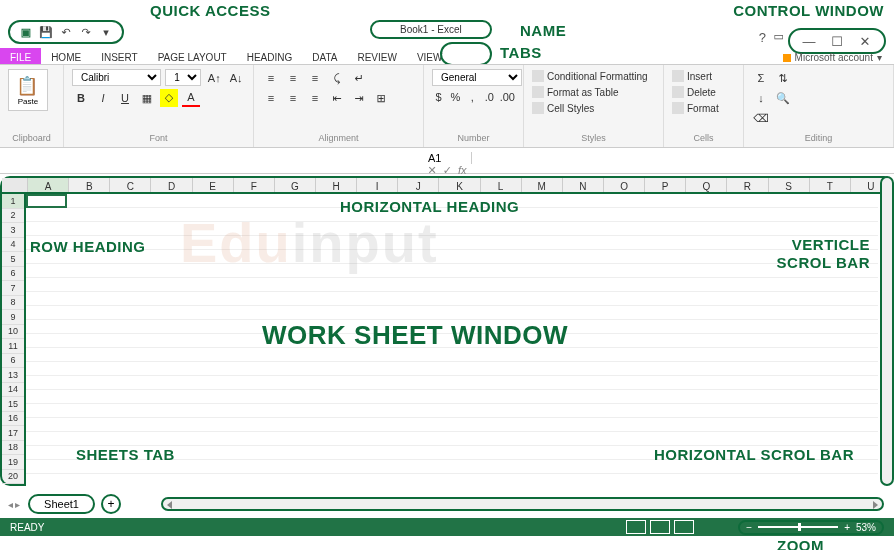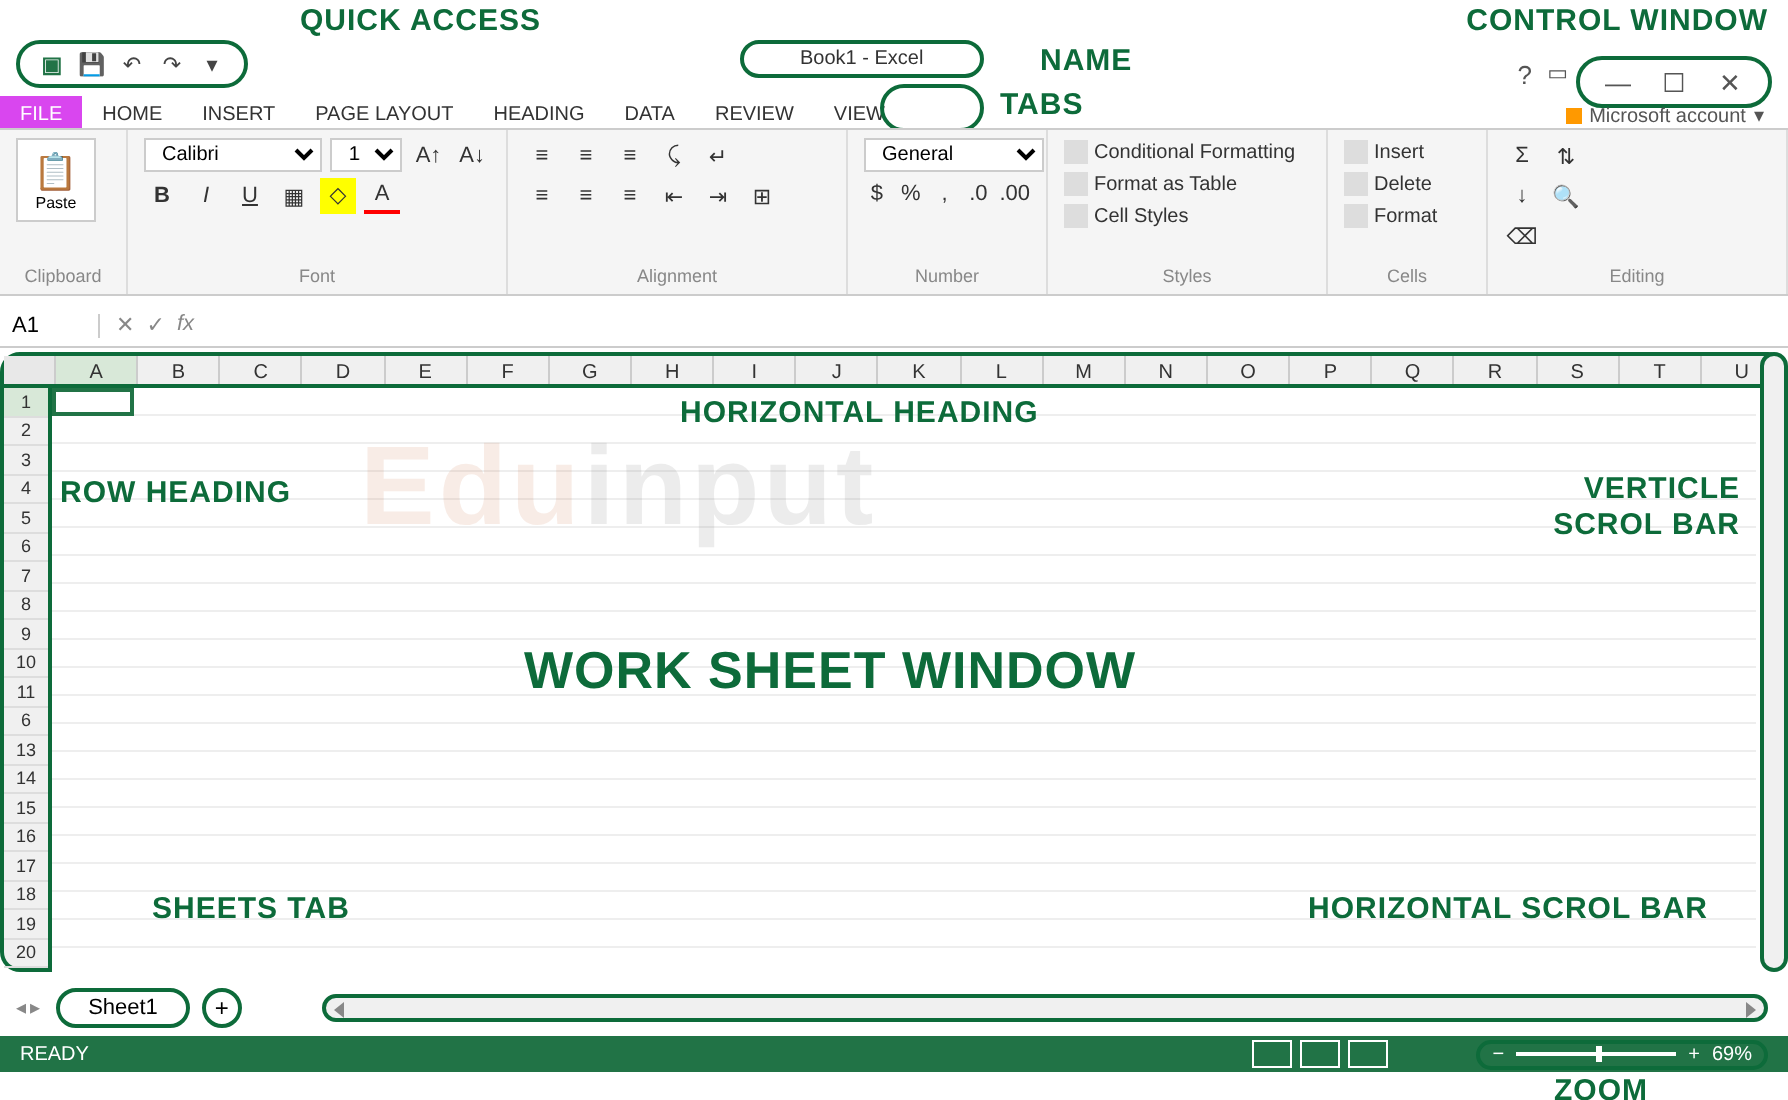--- a/index.html
+++ b/index.html
@@ -37,21 +37,21 @@
 .paste-btn { width: 40px; height: 42px; background: #fff; border: 1px solid #ccc; display: flex; flex-direction: column; align-items: center; justify-content: center; font-size: 8px; }
 .paste-btn::before { content: '📋'; font-size: 18px; }
 .font-row { display: flex; gap: 4px; align-items: flex-start; margin-bottom: 0; }
 .font-select { font-size: 10px; padding: 1px 4px; border: 1px solid #ccc; background: #fff; }
 .ribbon-btn { width: 18px; height: 18px; display: inline-flex; align-items: center; justify-content: center; font-size: 11px; color: #333; border: none; background: transparent; cursor: pointer; }
 .ribbon-col { display: flex; flex-direction: column; gap: 2px; }
 .ribbon-text-btn { font-size: 10px; color: #333; display: flex; align-items: center; gap: 3px; padding: 1px 0; }
 .ribbon-text-btn::before { content: ''; width: 12px; height: 12px; background: #ddd; display: inline-block; }
 
 
-.formula-bar { position: absolute; top: 152px; left: 0; right: 0; height: 22px; background: #fff; border-bottom: 1px solid #ccc; display: flex; align-items: center; }
+.formula-bar { position: absolute; top: 152px; left: 0; right: 0; height: 22px; background: #fff; border-bottom: 1px solid #ccc; display: flex; align-items: center; flex-direction: column; }
 .name-box { width: 50px; border-right: 1px solid #ccc; padding: 0 6px; font-size: 11px; }
 .fx-icons { display: flex; gap: 6px; padding: 0 8px; font-size: 11px; color: #888; }
 .fx-input { flex: 1; border: none; padding: 0 4px; outline: none; }
 
 
 .col-headers { position: absolute; top: 176px; left: 0; right: 0; height: 18px; background: #f0f0f0; border: 2px solid #0d6b3a; border-radius: 10px 10px 0 0; display: flex; }
 .corner { width: 26px; border-right: 1px solid #ccc; background: #e8e8e8; }
 .col-h { flex: 1; text-align: center; font-size: 10px; color: #333; border-right: 1px solid #ccc; line-height: 18px; }
 .col-h.sel { background: #d8e8d8; }
 
@@ -317,15 +317,15 @@
   <div class="status-left">READY</div>
   <div class="view-btns">
     <span class="view-btn"></span>
     <span class="view-btn"></span>
     <span class="view-btn"></span>
   </div>
   <div class="zoom">
     <span>−</span>
     <div class="zoom-slider"></div>
     <span>+</span>
-    <span>69%</span>
+    <span>53%</span>
   </div>
 </div>
 
 </body></html>

